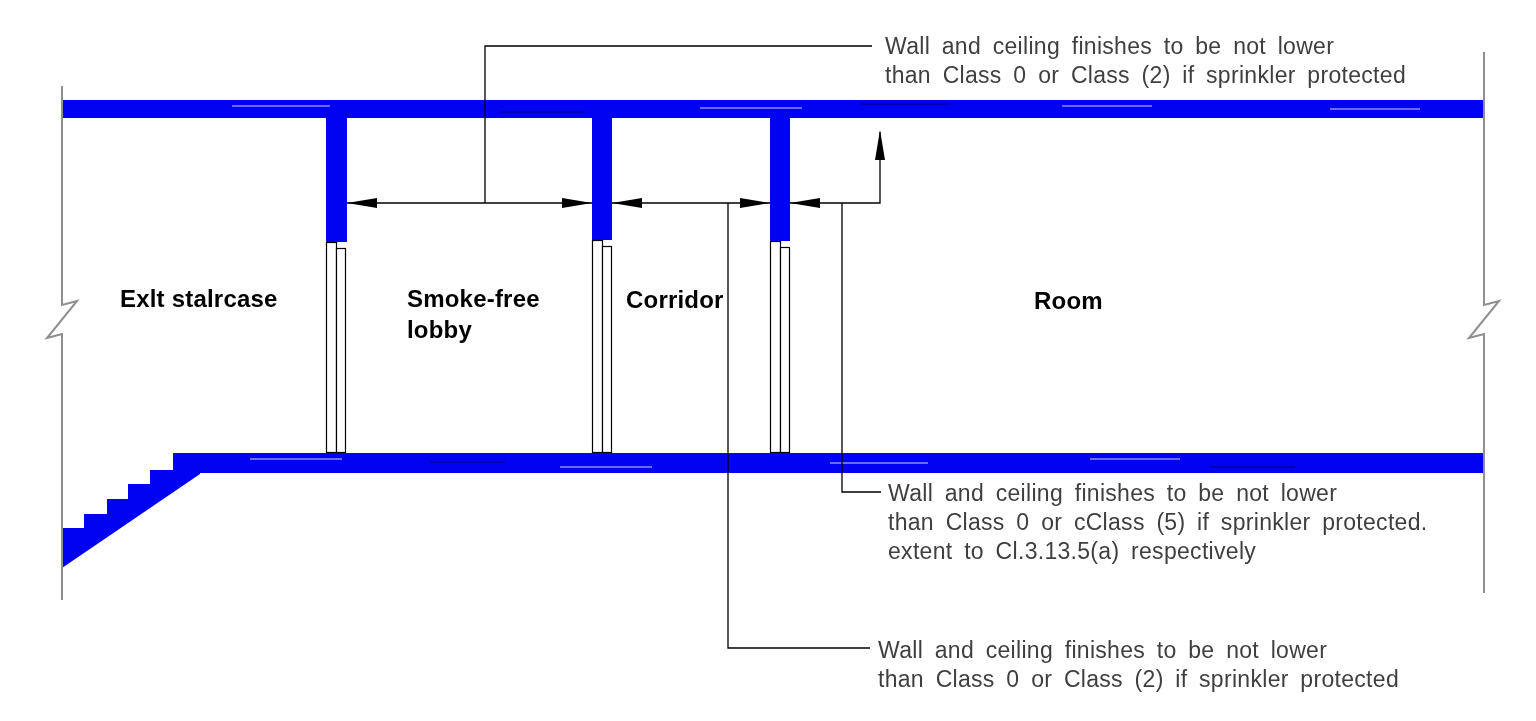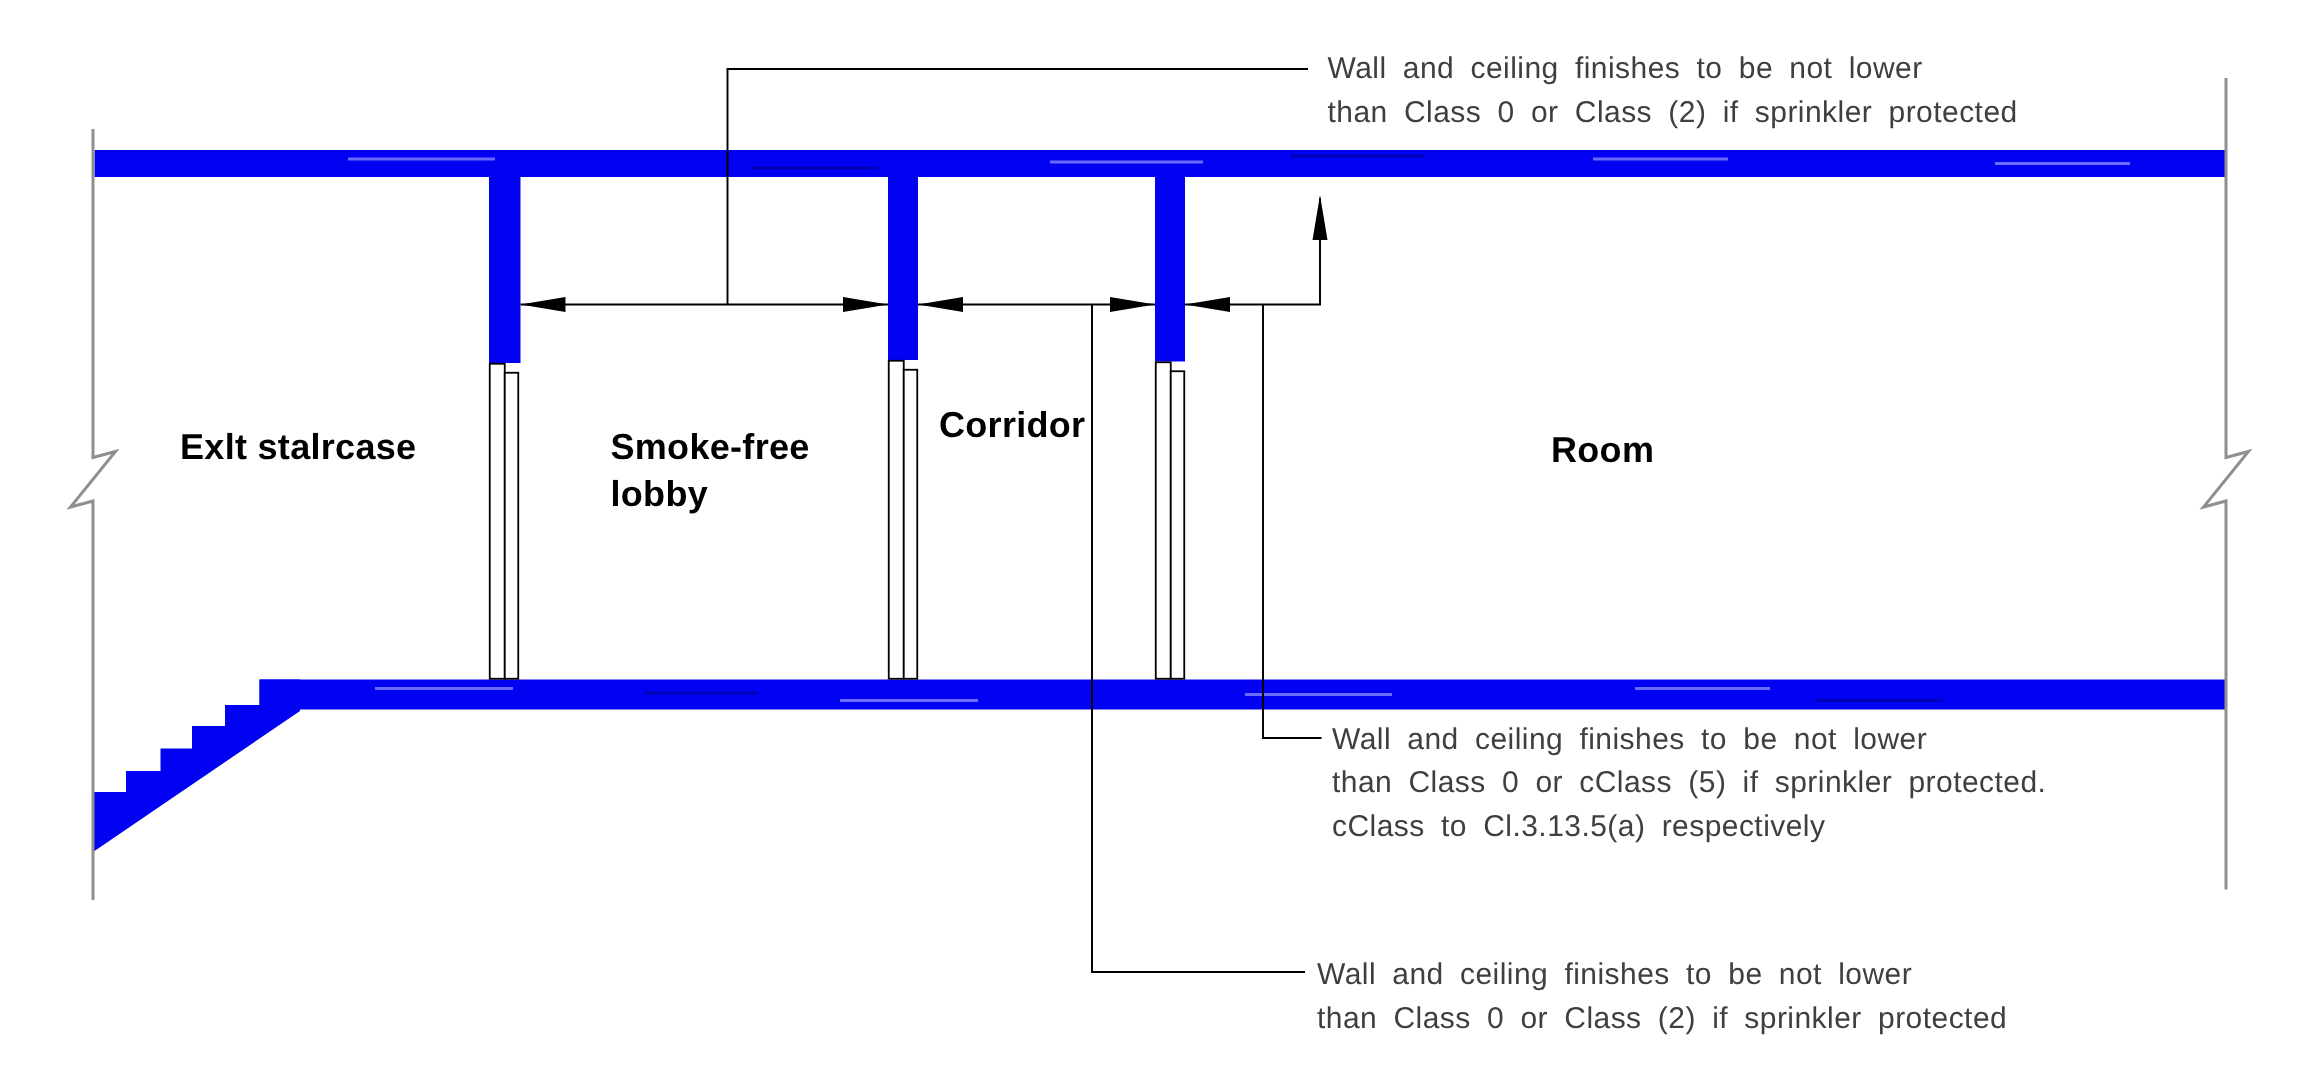--- a/index.html
+++ b/index.html
@@ -13,21 +13,21 @@
   .thin-line{stroke:var(--line-color,#000);stroke-width:1.3;fill:none;}
   .break-line{stroke:var(--break-line-gray,#8f8f8f);stroke-width:2;fill:none;}
   .arrow{fill:var(--line-color,#000);stroke:none;}
   .hatch-light{stroke:var(--hatch-light,#6a6aff);stroke-width:2;}
   .hatch-dark{stroke:var(--hatch-dark,#0000b4);stroke-width:2;}
   .room-label{
     position:absolute;font-weight:bold;font-size:24px;line-height:31px;
     color:var(--label-color,#000);white-space:nowrap;letter-spacing:0.2px;
   }
   .annotation{
-    position:absolute;font-size:20px;line-height:29px;
+    position:absolute;font-size:23px;line-height:29px;
     color:var(--annotation-color,#3f3f3f);white-space:nowrap;
     letter-spacing:0.3px;word-spacing:5px;font-weight:400;
   }
 </style>
 </head>
 <body>
 
 <div class="canvas">
 
   <svg width="1536" height="721" viewBox="0 0 1536 721">
@@ -86,32 +86,32 @@
     <polyline class="thin-line" points="872,46 485,46 485,203"></polyline>
     <polyline class="thin-line" points="842,203 842,492 881,492"></polyline>
     <polyline class="thin-line" points="728,203 728,648 870,648"></polyline>
   </svg>
 
   <div class="room-label" style="left:120px;top:283px;">Exlt stalrcase</div>
   <div class="room-label" style="left:407px;top:283px;">
     <div>Smoke-free</div>
     <div>lobby</div>
   </div>
-  <div class="room-label" style="left:626px;top:268px;text-align:right;">Corridor</div>
+  <div class="room-label" style="left:626px;top:284px;text-align:right;">Corridor</div>
   <div class="room-label" style="left:1034px;top:285px;">Room</div>
 
   <div class="annotation" style="left:885px;top:32px;">
     <div>Wall and ceiling finishes to be not lower</div>
     <div>than Class 0 or Class (2) if sprinkler protected</div>
   </div>
 
   <div class="annotation" style="left:888px;top:479px;">
     <div>Wall and ceiling finishes to be not lower</div>
     <div>than Class 0 or cClass (5) if sprinkler protected.</div>
-    <div>cClass to Cl.3.13.5(a) respectively</div>
+    <div>extent to Cl.3.13.5(a) respectively</div>
   </div>
 
   <div class="annotation" style="left:878px;top:636px;">
     <div>Wall and ceiling finishes to be not lower</div>
     <div>than Class 0 or Class (2) if sprinkler protected</div>
   </div>
 
 </div>
 
 </body></html>

